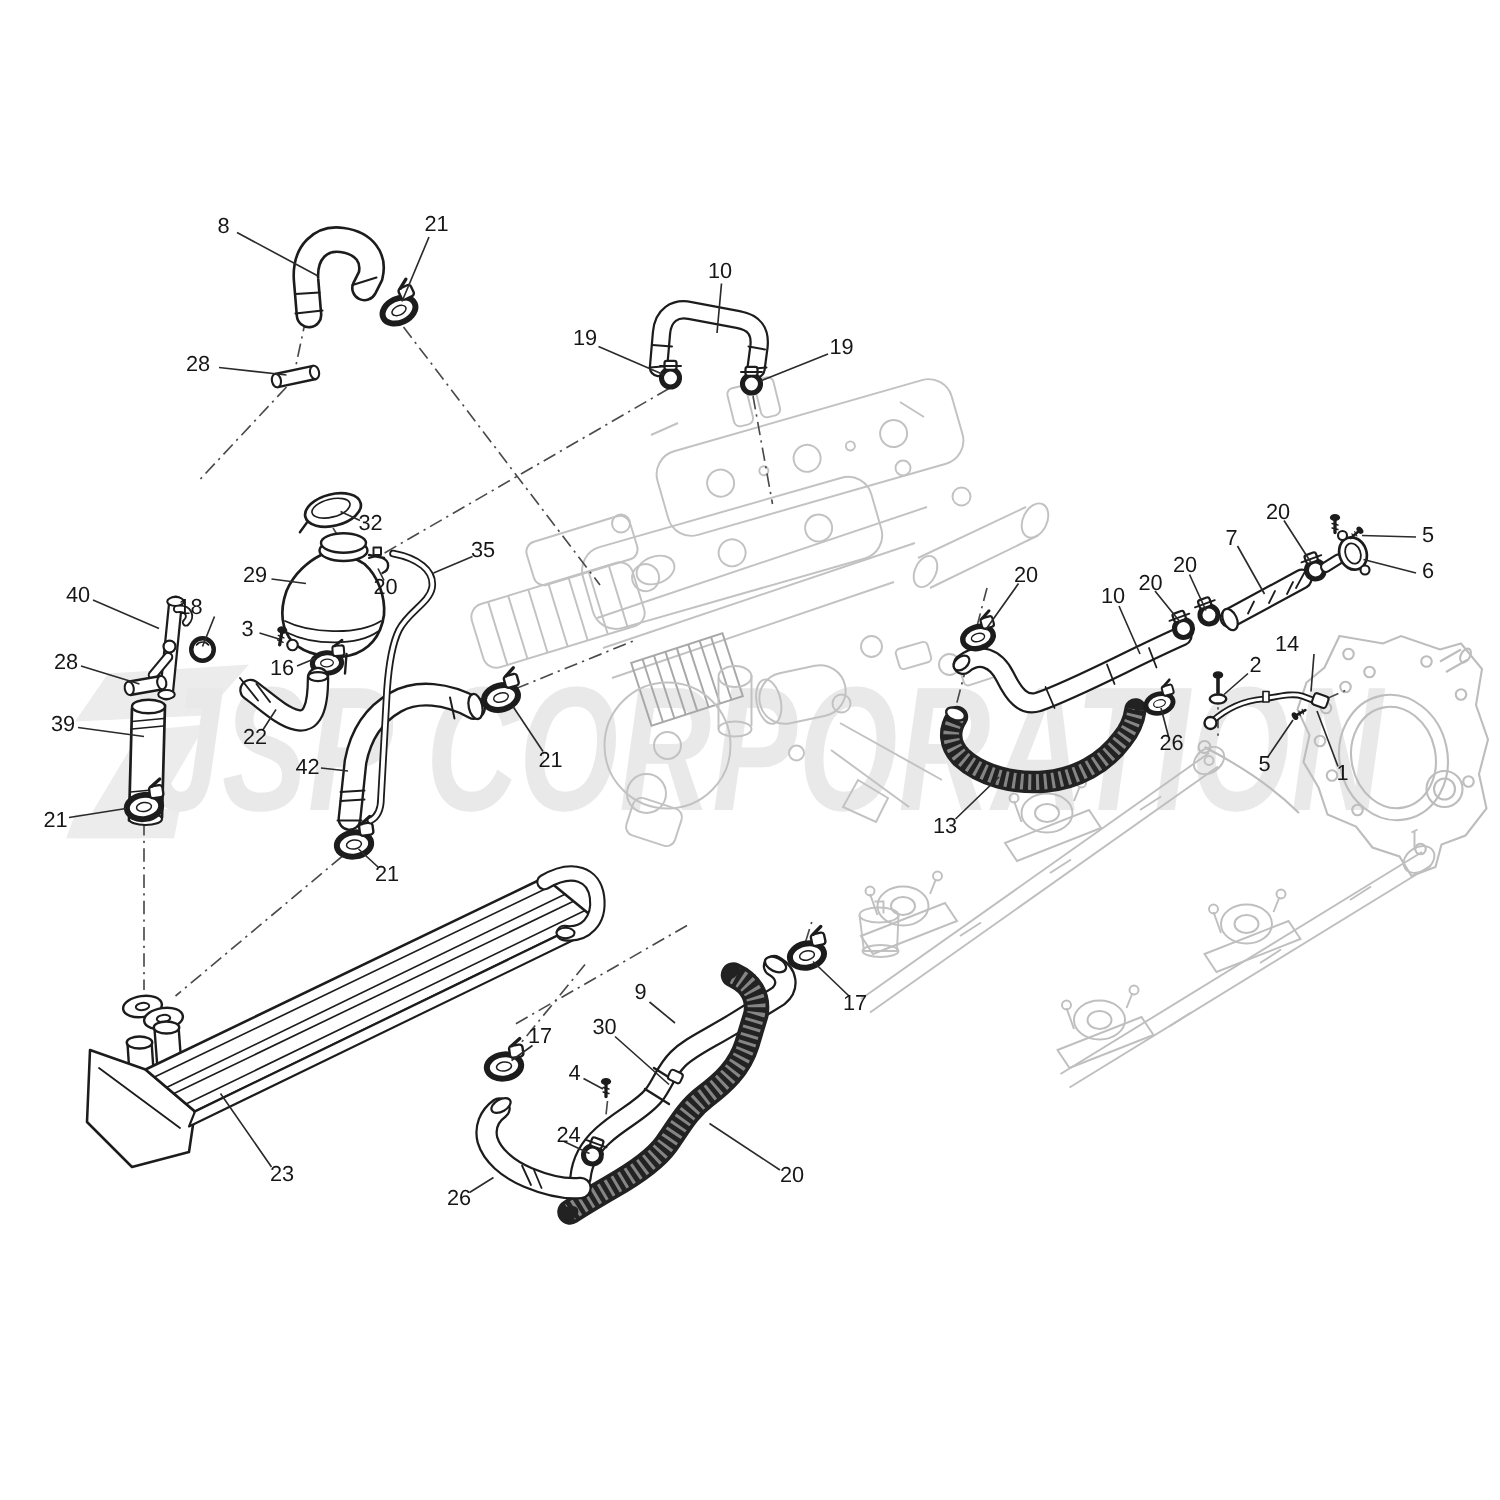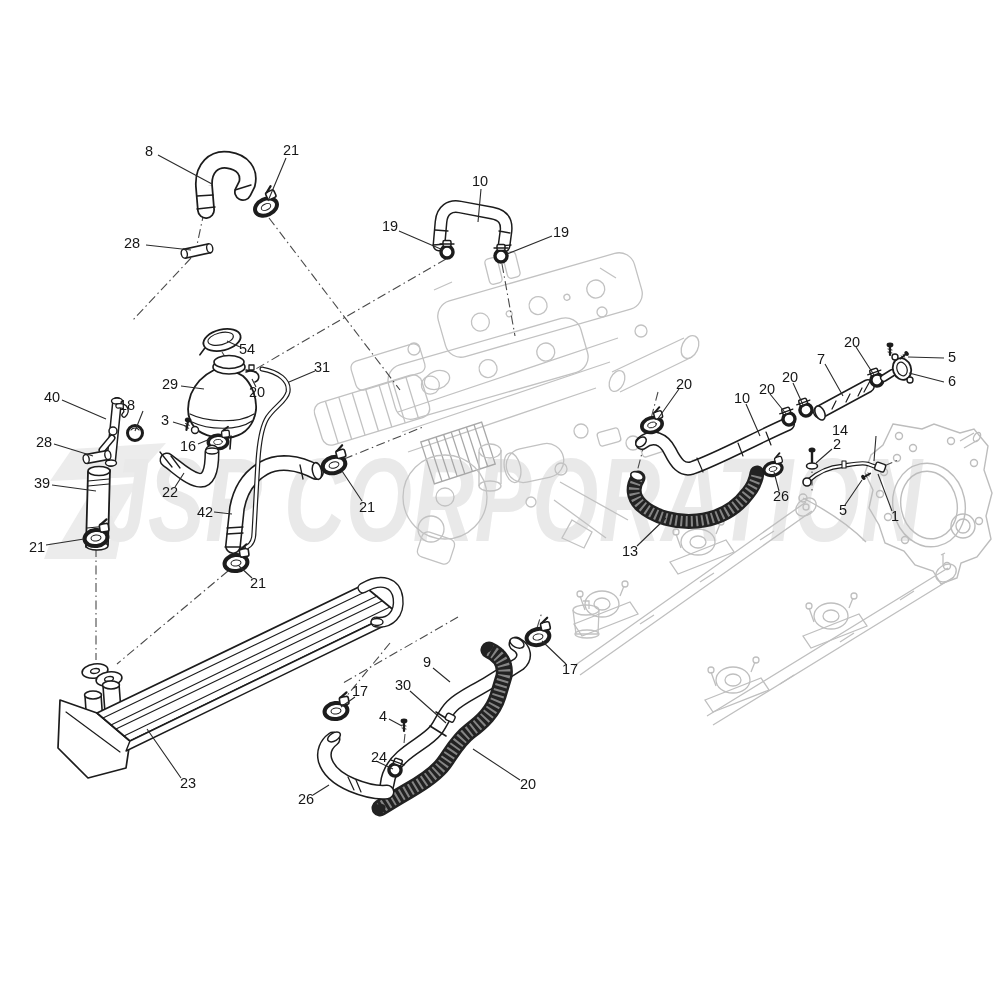--- a/index.html
+++ b/index.html
@@ -378,22 +378,22 @@
         M376 761 L393 769 M520 780 L473 749 M313 795 L329 785 M181 778 L147 729"></path>
     </g>
   </svg>
 
   <div class="lbl" style="left:149px;top:151px">8</div>
   <div class="lbl" style="left:291px;top:150px">21</div>
   <div class="lbl" style="left:132px;top:243px">28</div>
   <div class="lbl" style="left:480px;top:181px">10</div>
   <div class="lbl" style="left:390px;top:226px">19</div>
   <div class="lbl" style="left:561px;top:232px">19</div>
-  <div class="lbl" style="left:247px;top:349px">54</div>
-  <div class="lbl" style="left:322px;top:367px">31</div>
+  <div class="lbl" style="left:247px;top:349px">32</div>
+  <div class="lbl" style="left:322px;top:367px">35</div>
   <div class="lbl" style="left:170px;top:384px">29</div>
   <div class="lbl" style="left:257px;top:392px">20</div>
   <div class="lbl" style="left:52px;top:397px">40</div>
   <div class="lbl" style="left:127px;top:405px">18</div>
   <div class="lbl" style="left:165px;top:420px">3</div>
   <div class="lbl" style="left:188px;top:446px">16</div>
   <div class="lbl" style="left:44px;top:442px">28</div>
   <div class="lbl" style="left:42px;top:483px">39</div>
   <div class="lbl" style="left:170px;top:492px">22</div>
   <div class="lbl" style="left:205px;top:512px">42</div>
@@ -402,21 +402,21 @@
   <div class="lbl" style="left:258px;top:583px">21</div>
   <div class="lbl" style="left:684px;top:384px">20</div>
   <div class="lbl" style="left:742px;top:398px">10</div>
   <div class="lbl" style="left:767px;top:389px">20</div>
   <div class="lbl" style="left:790px;top:377px">20</div>
   <div class="lbl" style="left:821px;top:359px">7</div>
   <div class="lbl" style="left:852px;top:342px">20</div>
   <div class="lbl" style="left:952px;top:357px">5</div>
   <div class="lbl" style="left:952px;top:381px">6</div>
   <div class="lbl" style="left:837px;top:444px">2</div>
-  <div class="lbl" style="left:840px;top:430px">14</div>
+  <div class="lbl" style="left:858px;top:430px">14</div>
   <div class="lbl" style="left:781px;top:496px">26</div>
   <div class="lbl" style="left:843px;top:510px">5</div>
   <div class="lbl" style="left:895px;top:516px">1</div>
   <div class="lbl" style="left:630px;top:551px">13</div>
   <div class="lbl" style="left:570px;top:669px">17</div>
   <div class="lbl" style="left:427px;top:662px">9</div>
   <div class="lbl" style="left:403px;top:685px">30</div>
   <div class="lbl" style="left:360px;top:691px">17</div>
   <div class="lbl" style="left:383px;top:716px">4</div>
   <div class="lbl" style="left:379px;top:757px">24</div>

